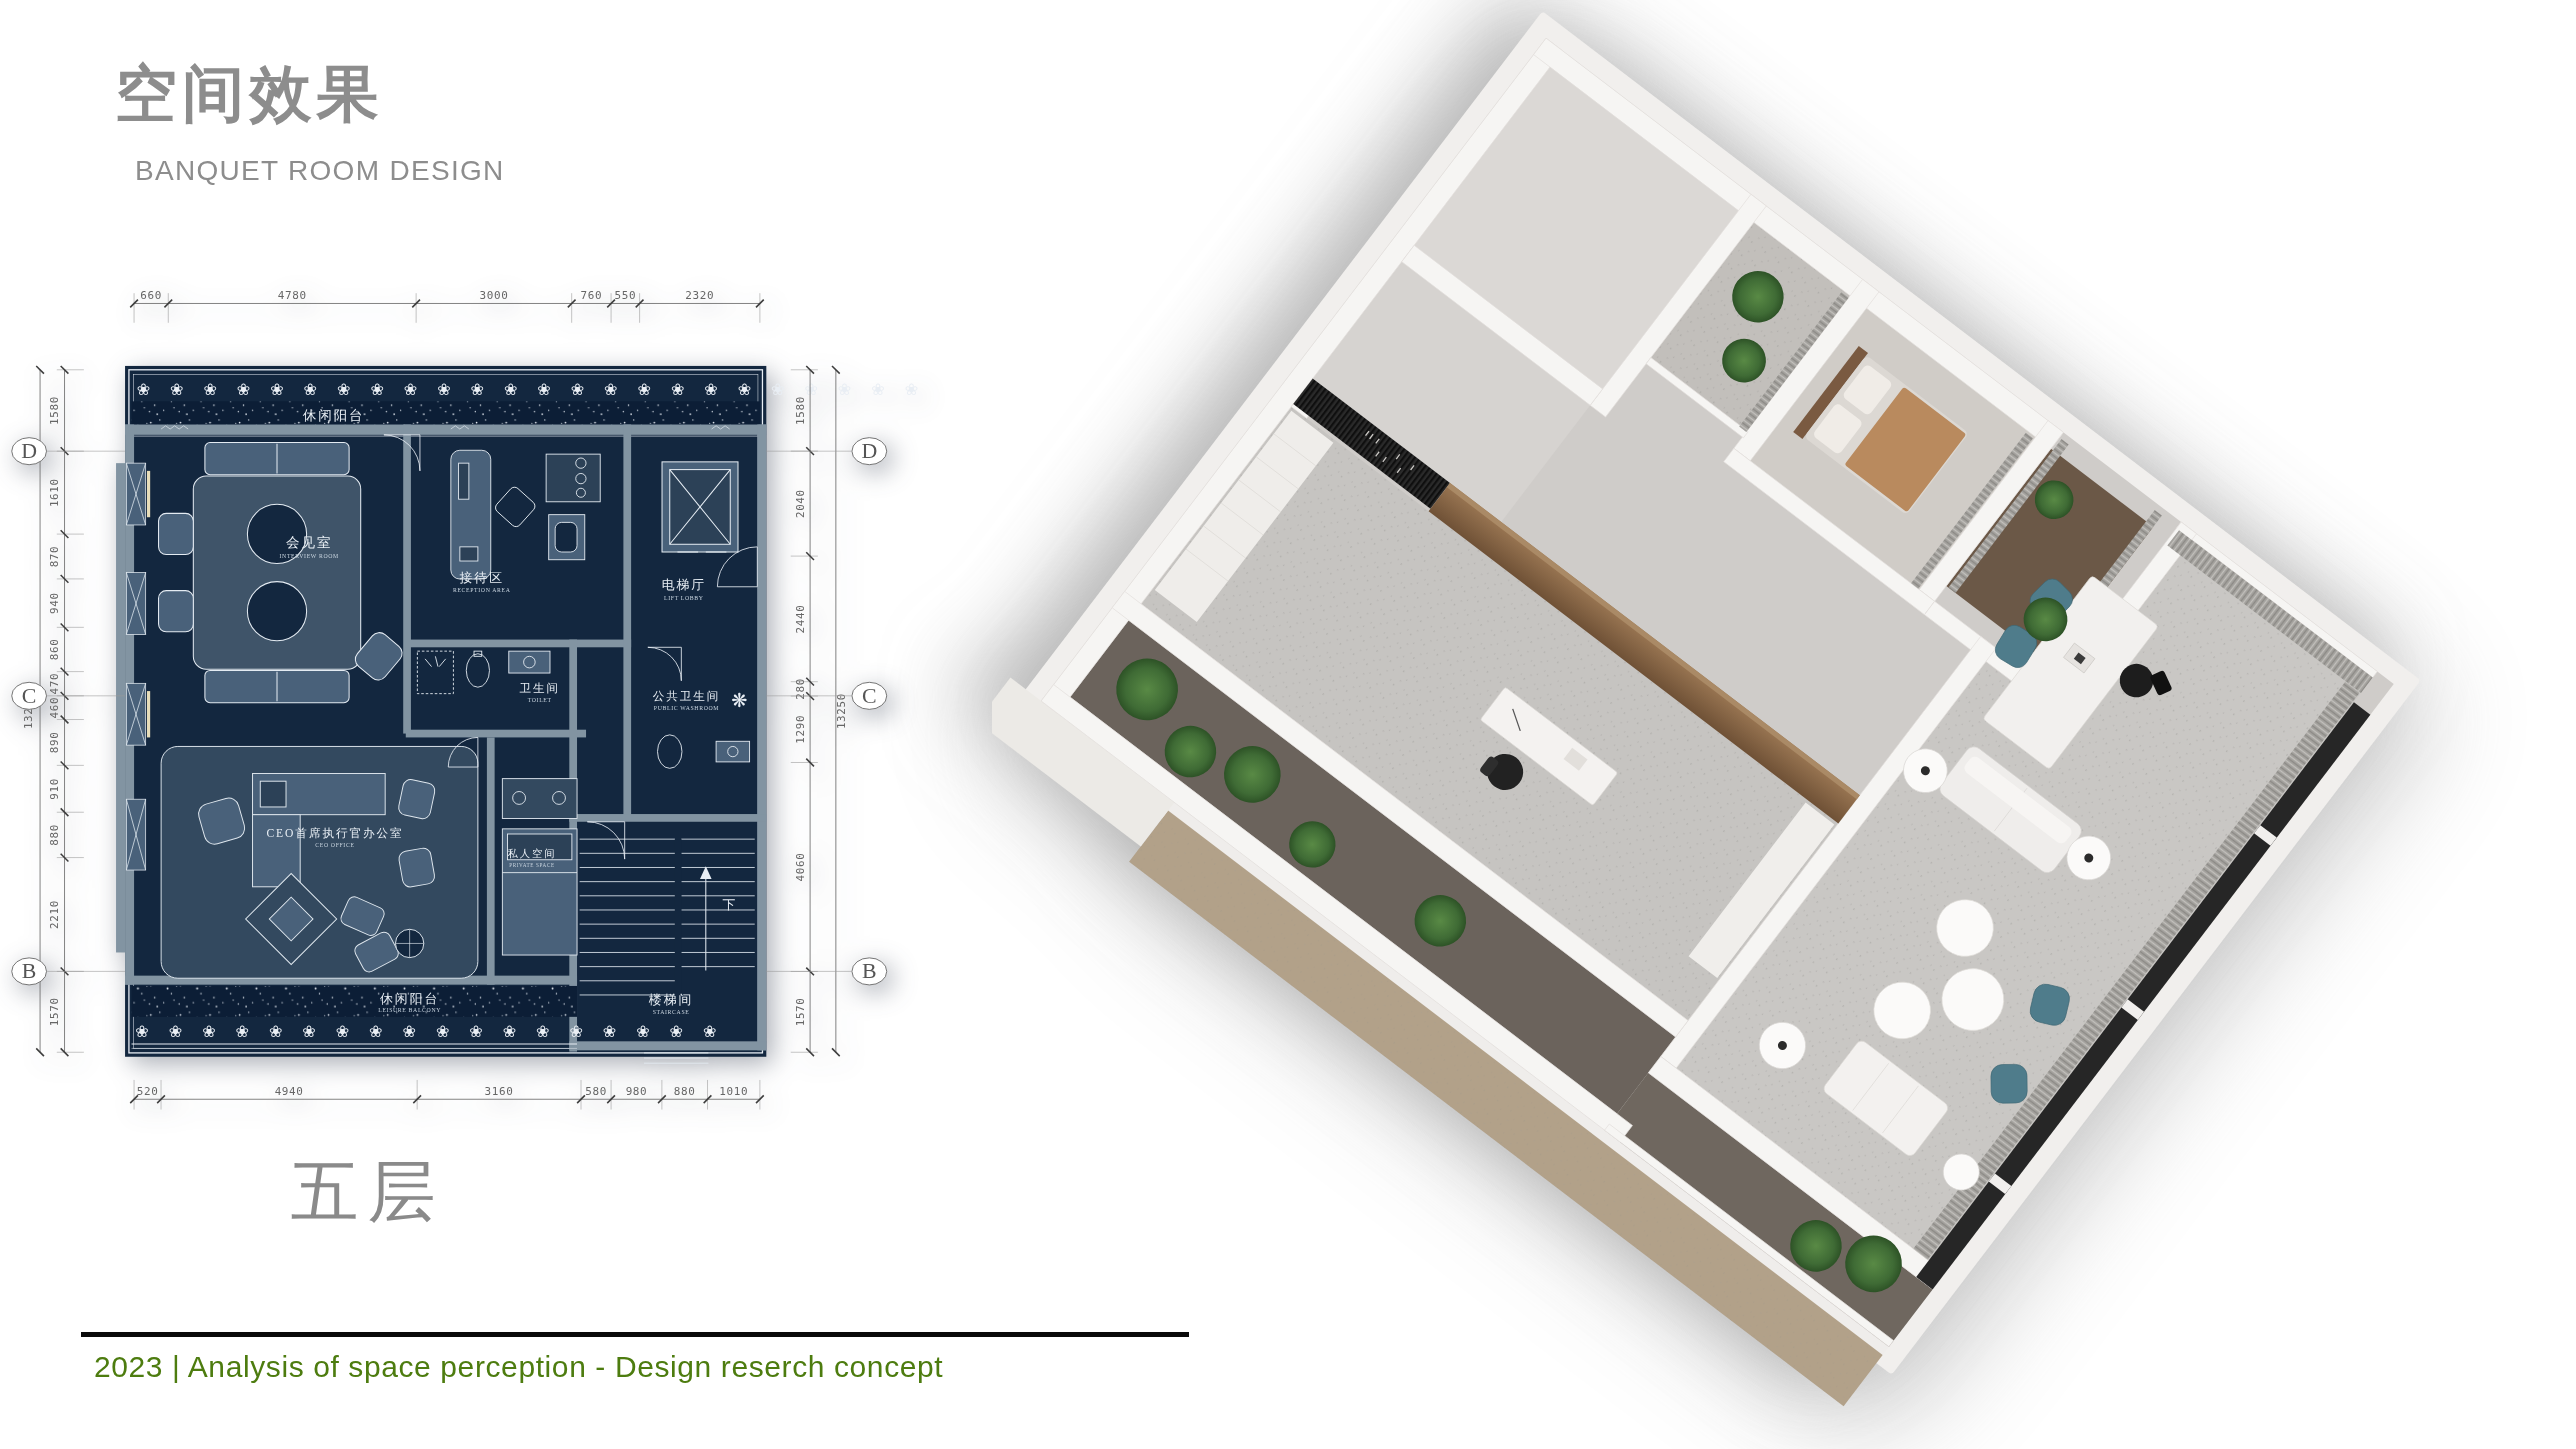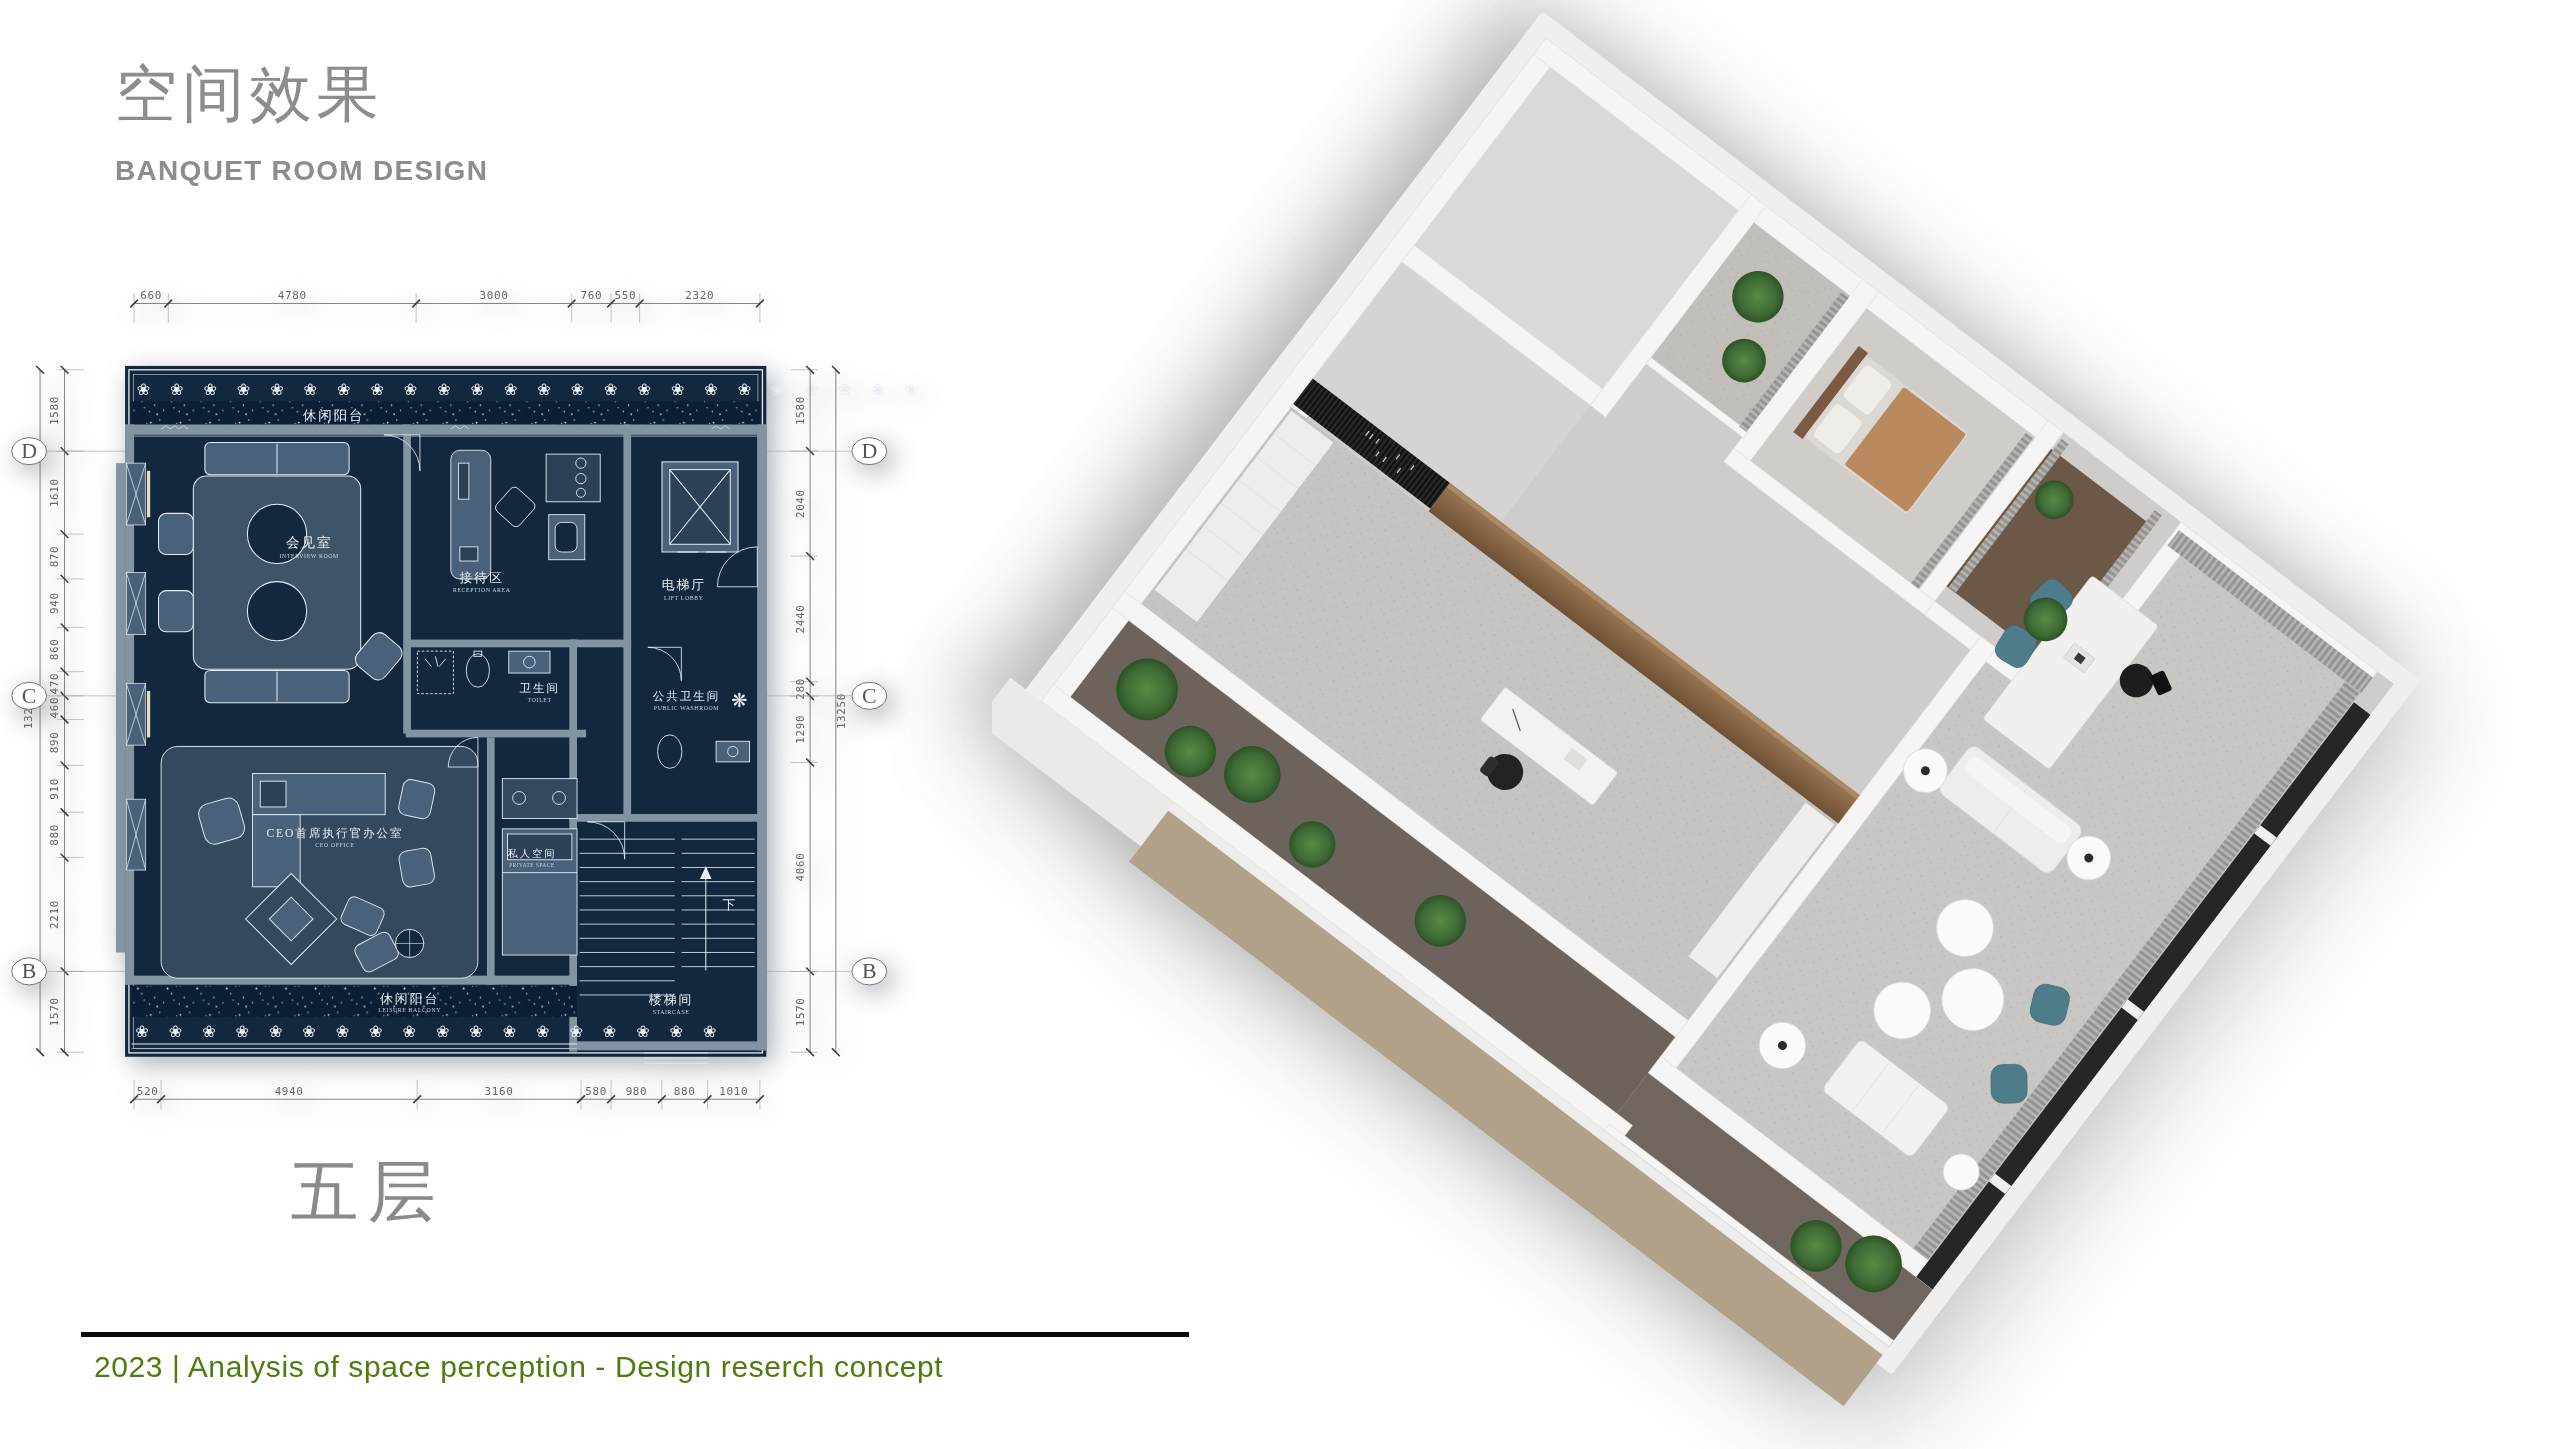--- a/index.html
+++ b/index.html
@@ -2,22 +2,22 @@
 <html style="font-size:10.3px"><head>
 <meta charset="utf-8">
 <style>
   html,body{margin:0;padding:0;}
   body{
     width:2576px;height:1449px;position:relative;background:#ffffff;
     font-family:"Liberation Sans",sans-serif;overflow:hidden;
   }
   
   .header{position:absolute;left:115px;top:52px;color:#8d8d8d;}
-  .title-zh{font-size:62px;letter-spacing:5.2px;font-weight:400;}
-  .subtitle-en{font-size:28px;letter-spacing:1.3px;margin-top:19.3px;font-weight:700;color:#8d8d8d;}
+  .title-zh{font-size:62px;letter-spacing:5.2px;font-weight:700;}
+  .subtitle-en{font-size:28px;letter-spacing:1.3px;margin-top:19.3px;font-weight:400;color:#8d8d8d;margin-left:20px;}
   
   .floor-label{
     position:absolute;left:258px;top:1135px;width:219px;text-align:center;
     font-size:68px;font-weight:normal;color:#8a8a8a;letter-spacing:9px;margin-top:12px;
   }
   
   .footer-line{position:absolute;left:81px;top:1332px;width:1108px;height:4.5px;background:#0a0a0a;}
   .footer-text{position:absolute;left:94px;top:1350px;font-size:30px;letter-spacing:0.6px;color:#4d7c0f;}
   
   #plan-svg{position:absolute;left:0;top:270px;filter:drop-shadow(6.4px 7.7px 13px rgba(40,50,70,.40));}

